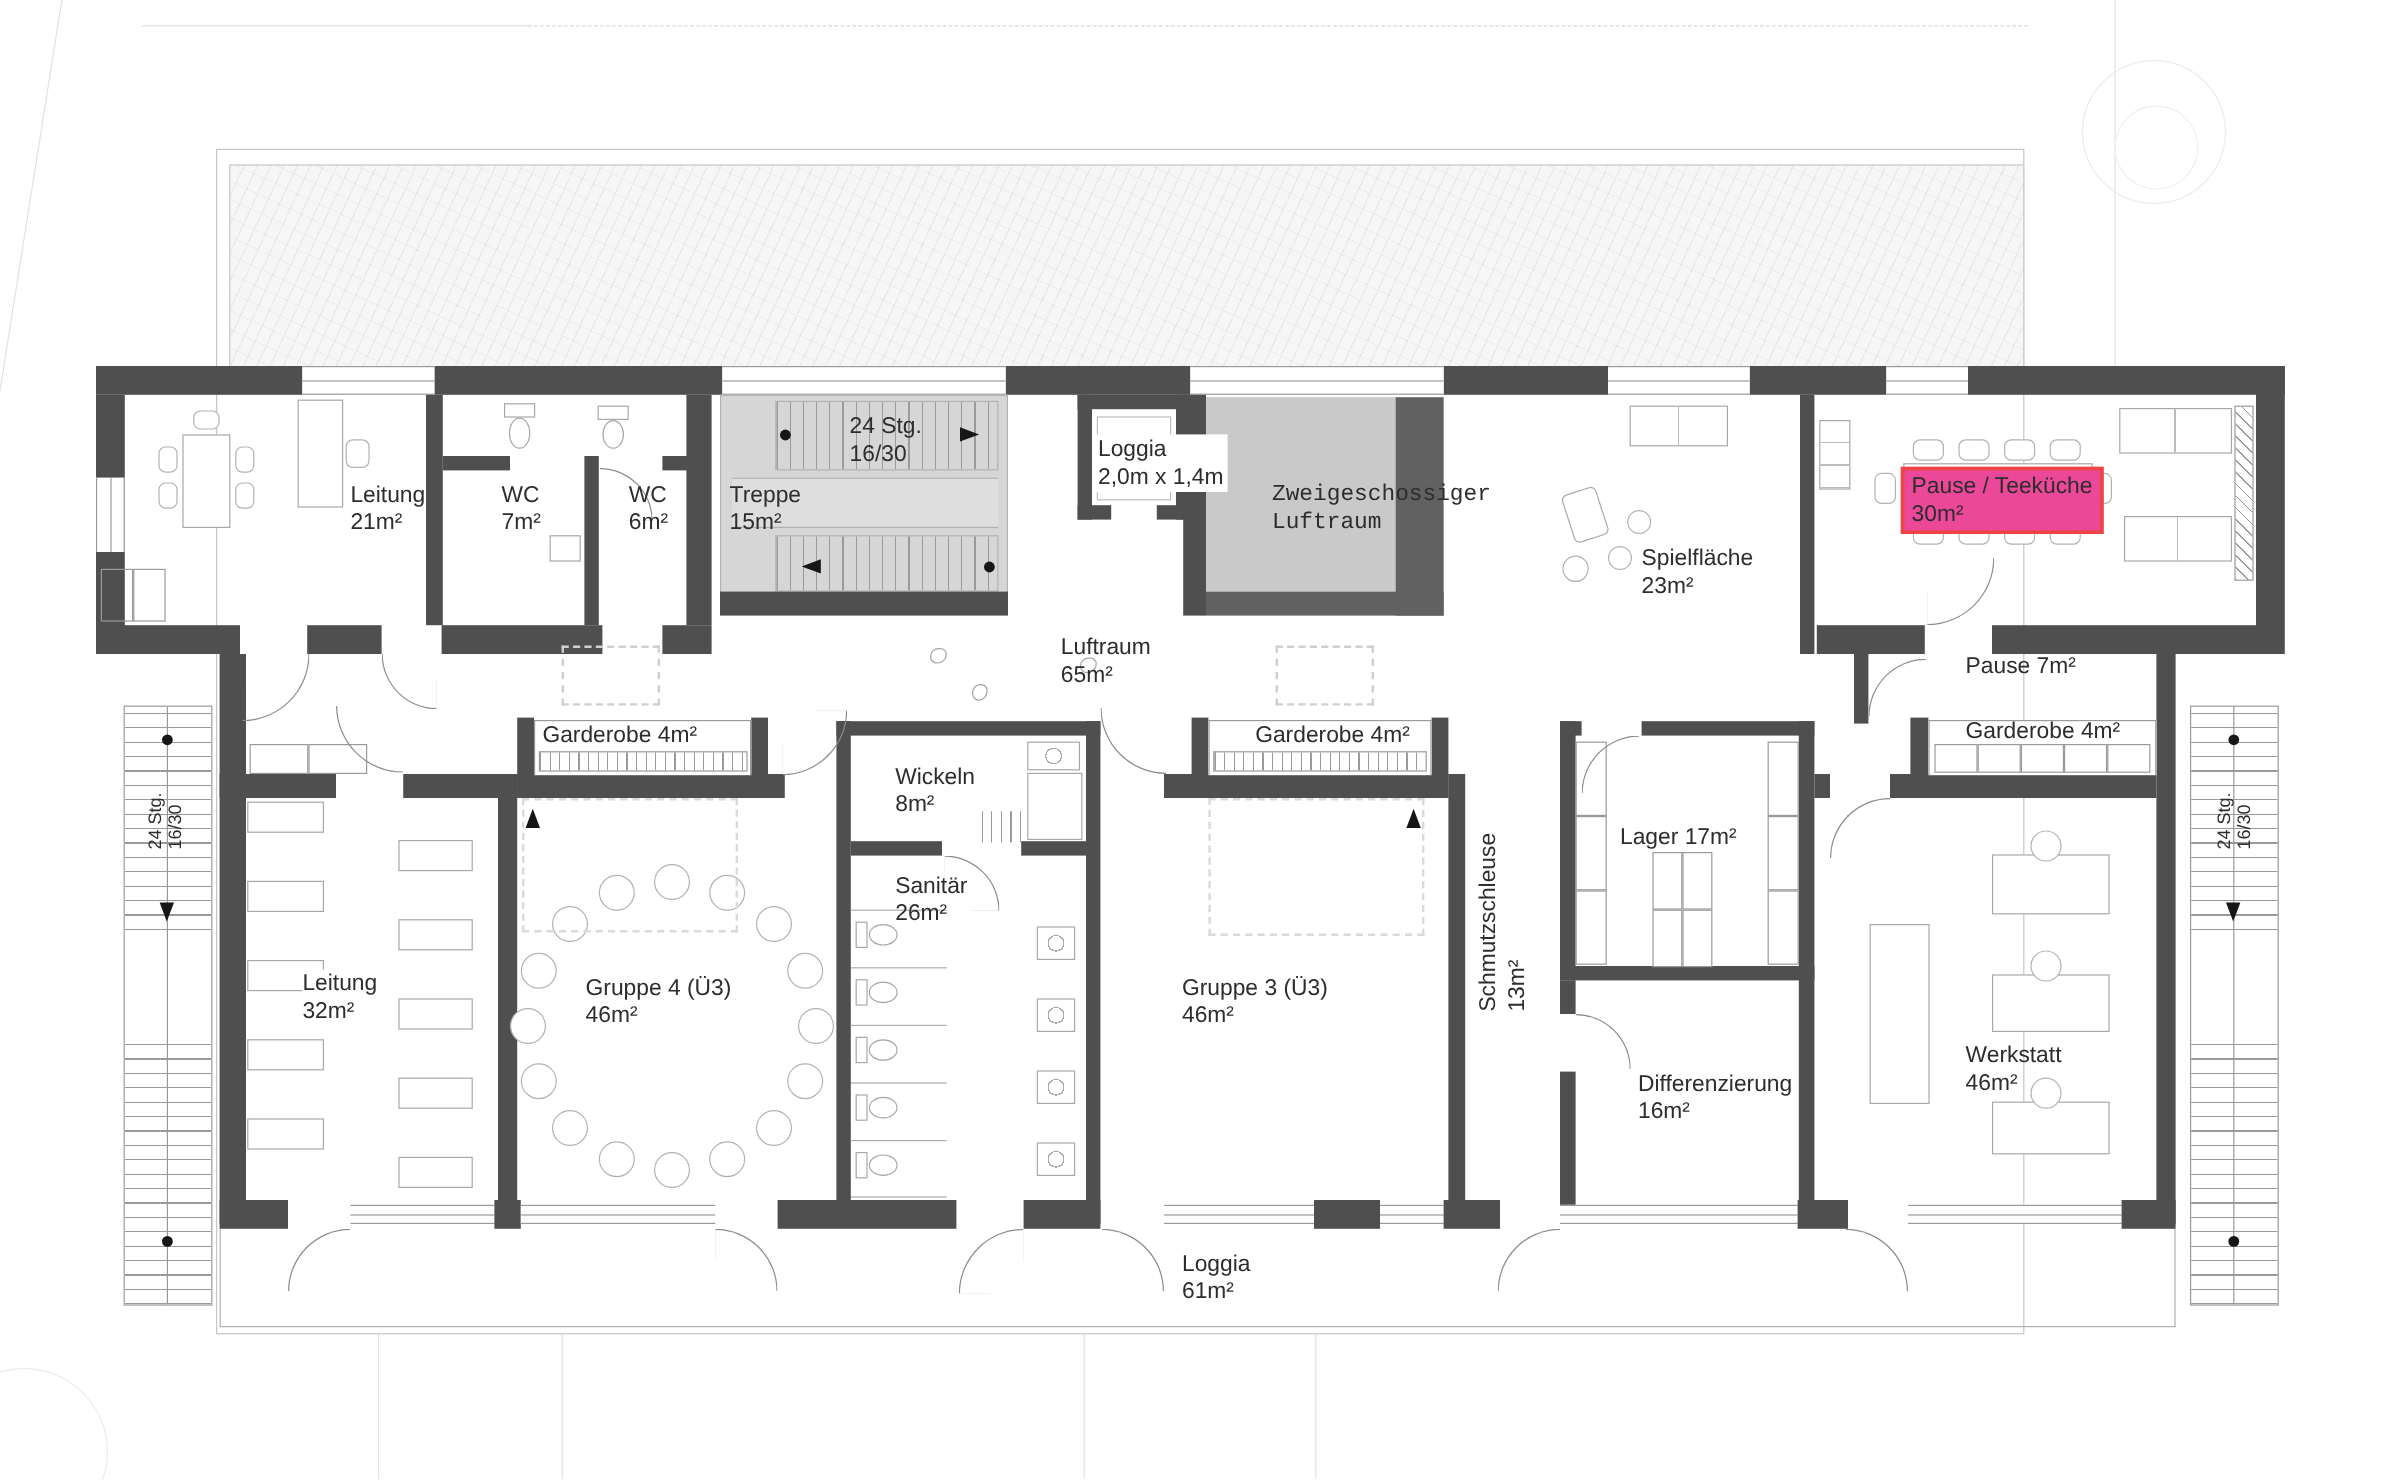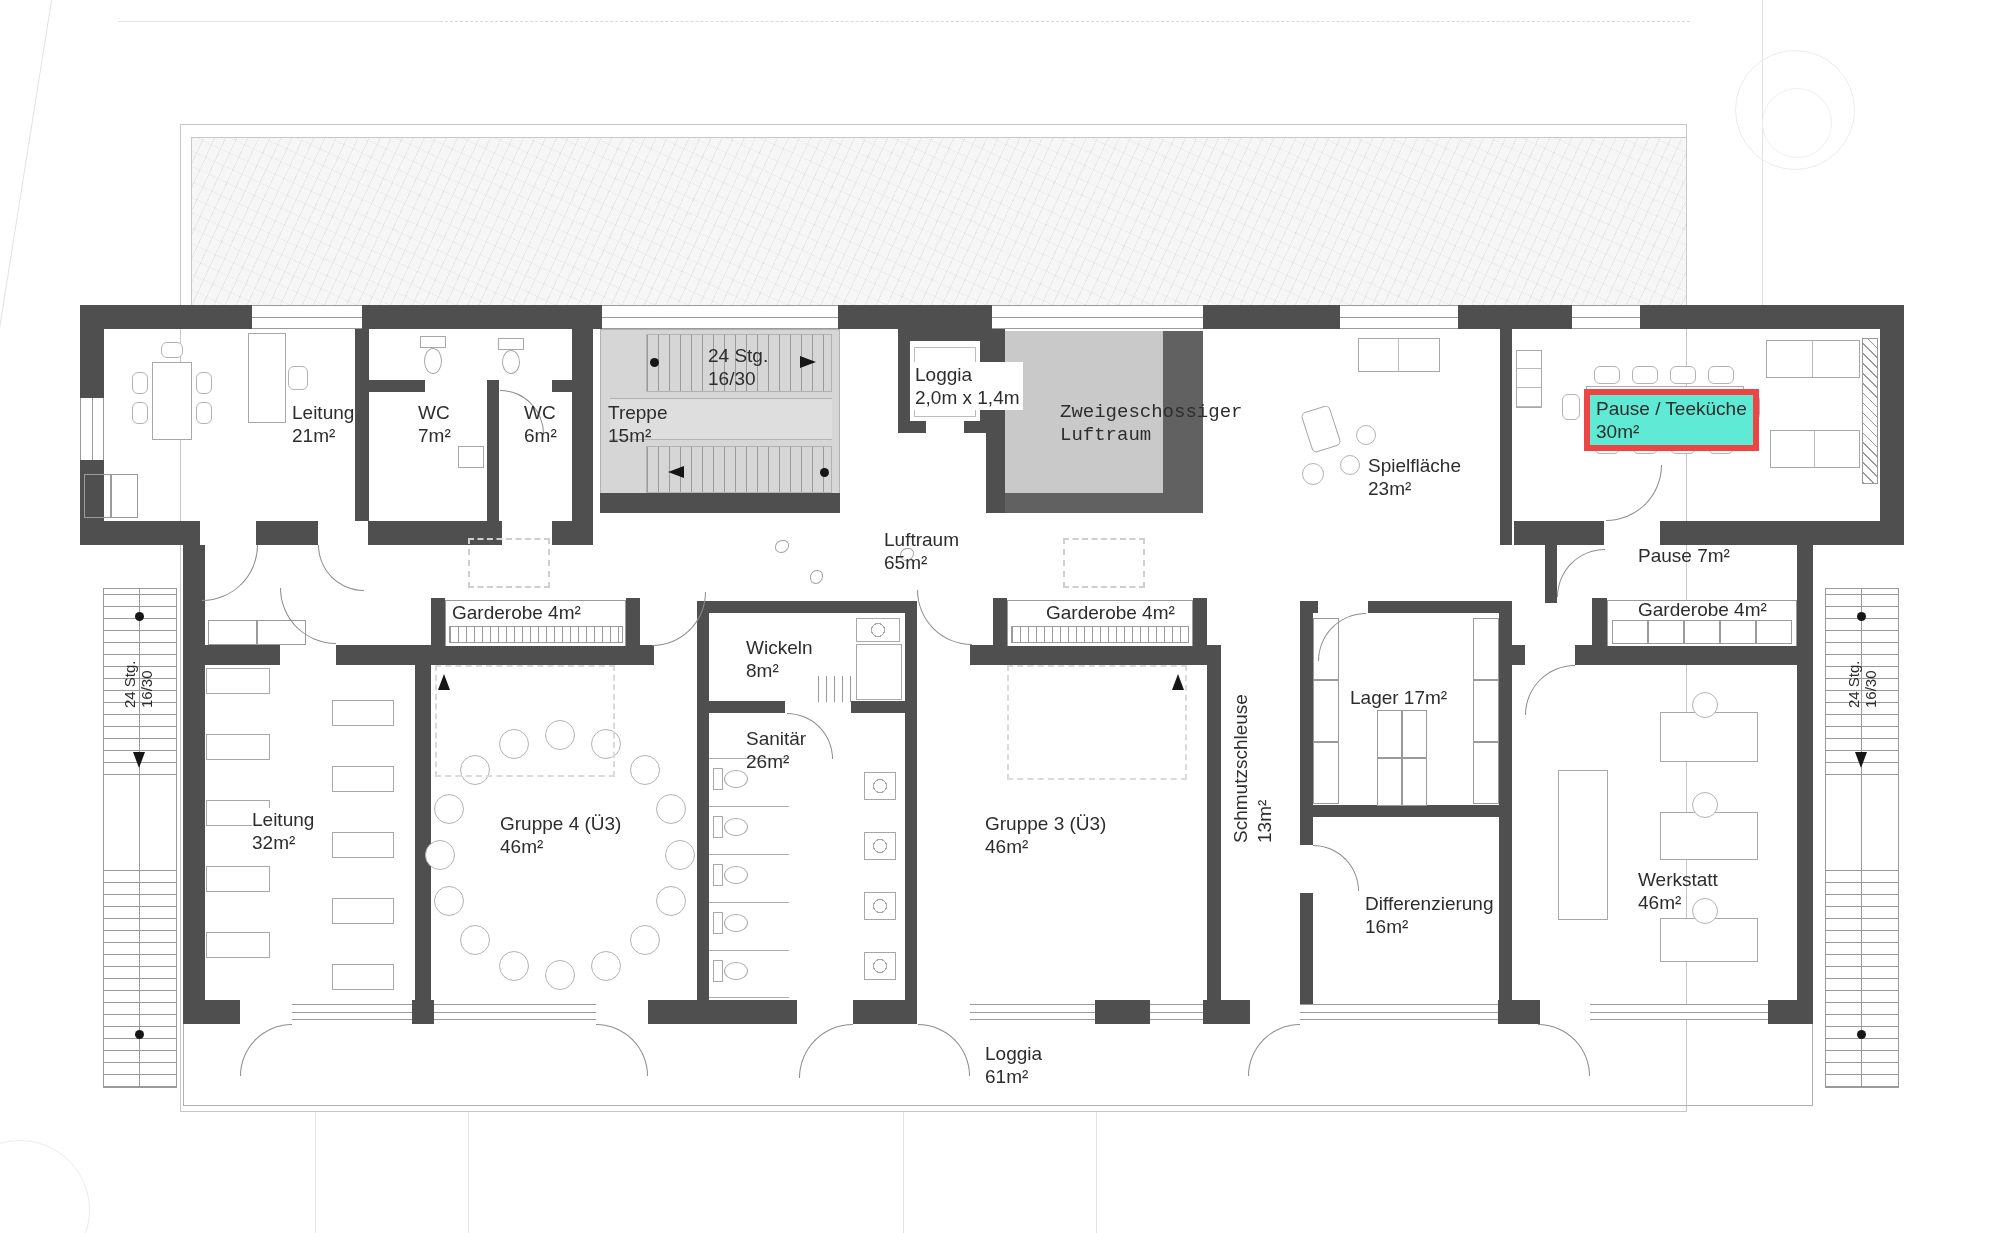--- a/index.html
+++ b/index.html
@@ -364,21 +364,21 @@
     <div>Luftraum</div>
   </div>
   <div class="a lbl" style="left:884px;top:528px;">
     <div>Luftraum</div>
     <div>65m²</div>
   </div>
   <div class="a lbl" style="left:1368px;top:454px;">
     <div>Spielfläche</div>
     <div>23m²</div>
   </div>
-  <div class="a lbl" style="left:1584px;top:389px;background:#5eead4;padding:2px 6px;border:6px solid #ef4444;">
+  <div class="a lbl" style="left:1584px;top:389px;background:#ec4899;padding:2px 6px;border:3px solid #ef4444;">
     <div>Pause / Teeküche</div>
     <div>30m²</div>
   </div>
   <div class="a lbl" style="left:1638px;top:544px;">
     <div>Pause 7m²</div>
   </div>
   <div class="a lbl" style="left:452px;top:601px;">
     <div>Garderobe 4m²</div>
   </div>
   <div class="a lbl" style="left:1046px;top:601px;">
@@ -392,21 +392,21 @@
     <div>8m²</div>
   </div>
   <div class="a lbl" style="left:746px;top:727px;">
     <div>Sanitär</div>
     <div>26m²</div>
   </div>
   <div class="a lbl" style="left:252px;top:808px;background:#fff;">
     <div>Leitung</div>
     <div>32m²</div>
   </div>
-  <div class="a lbl" style="left:500px;top:812px;">
+  <div class="a lbl" style="left:488px;top:812px;">
     <div>Gruppe 4 (Ü3)</div>
     <div>46m²</div>
   </div>
   <div class="a lbl" style="left:985px;top:812px;">
     <div>Gruppe 3 (Ü3)</div>
     <div>46m²</div>
   </div>
   <div class="a vlbl" style="left:1252px;top:820px;">
     <span>Schmutzschleuse</span>
   </div>

